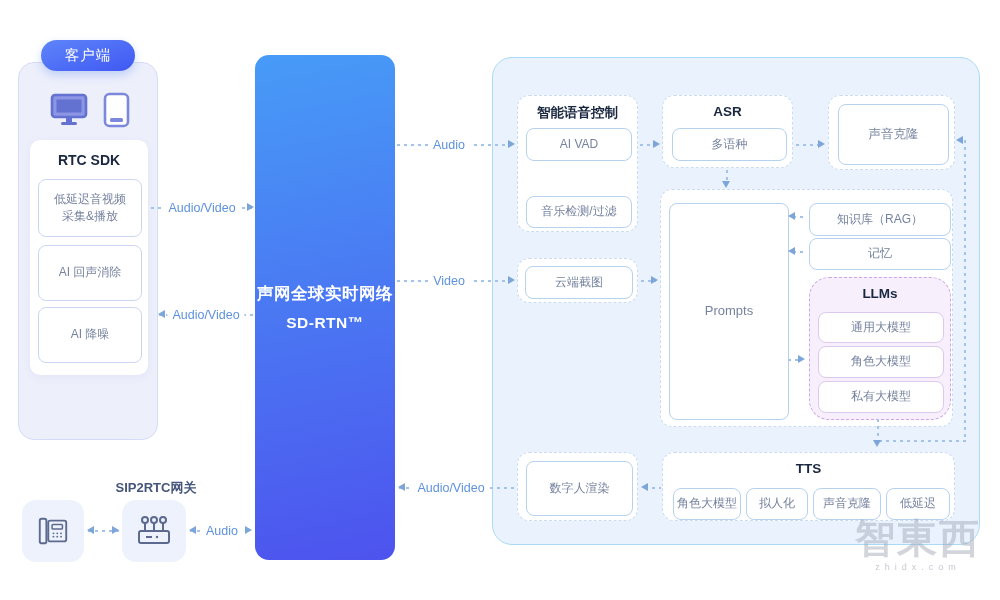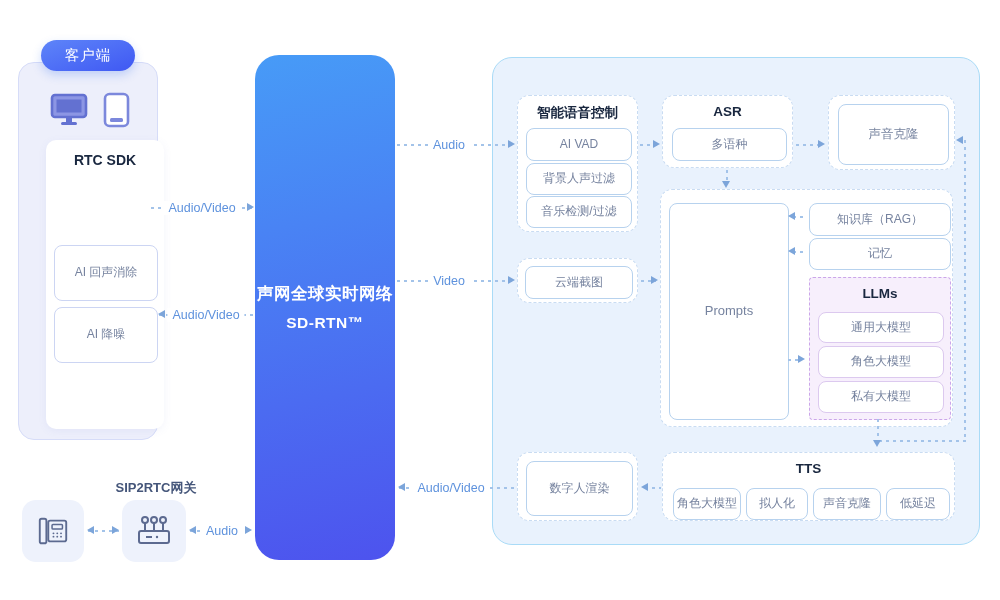--- a/index.html
+++ b/index.html
@@ -22,29 +22,29 @@
   .card{background:#fff;border-radius:10px;z-index:2;box-shadow:0 2px 8px rgba(100,110,200,.08);}
   .card-title{position:absolute;left:0;top:12px;width:100%;text-align:center;font-size:14px;
               font-weight:600;color:#19273f;}
   .sbox{position:absolute;display:flex;align-items:center;justify-content:center;text-align:center;
         background:#fff;border:1px solid #b7d2ee;border-radius:8px;color:#76839f;font-size:12px;
         line-height:1.45;}
   .sbox.lav{border-color:#ccd5f3;}
   .sbox.pur{border-color:#dcc9ef;}
   .pre{white-space:pre-line;}
   .dgroup{background:#fff;border:1.6px dashed #c9dcf2;border-radius:12px;z-index:2;}
-  .dgroup.purple{background:#f7effc;border-color:#cba6e9;border-radius:4px;}
+  .dgroup.purple{background:#f7effc;border-color:#cba6e9;border-radius:20px;}
   .gtitle{position:absolute;left:0;top:8px;width:100%;text-align:center;font-size:13.5px;
           font-weight:700;color:#19273f;}
   .soft-box{background:#eef2fc;border-radius:14px;display:flex;align-items:center;
             justify-content:center;z-index:2;}
   .sip-label{text-align:center;font-size:13px;font-weight:600;color:#45567a;z-index:2;}
 
   
-  .sdrtn{background:linear-gradient(168deg,#479bf7,#4d53ee);border-radius:24px;z-index:2;
+  .sdrtn{background:linear-gradient(168deg,#479bf7,#4d53ee);border-radius:14px;z-index:2;
          display:flex;flex-direction:column;align-items:center;justify-content:center;
          color:#fff;text-align:center;}
   .sdrtn-l1{font-size:16.5px;font-weight:700;letter-spacing:.5px;}
   .sdrtn-l2{font-size:15.5px;font-weight:700;margin-top:9px;letter-spacing:.5px;text-align:center;}
 
   
   .dl-h{position:absolute;height:2px;z-index:3;
         background:repeating-linear-gradient(90deg,#a3c3e9 0,#a3c3e9 3px,transparent 3px,transparent 7px);}
   .dl-v{position:absolute;width:2px;z-index:3;
         background:repeating-linear-gradient(180deg,#a3c3e9 0,#a3c3e9 3px,transparent 3px,transparent 7px);}
@@ -74,22 +74,24 @@
     <rect x="2" y="2" width="34" height="22" rx="3" fill="#8c96e4" stroke="#6371d1" stroke-width="2.6"></rect>
     <rect x="6.5" y="6.5" width="25" height="13" fill="#6371d1"></rect>
     <rect x="16" y="24" width="6" height="5" fill="#6371d1"></rect>
     <rect x="11" y="29" width="16" height="3" rx="1.5" fill="#6371d1"></rect>
   </svg>
   <svg class="abs" style="left:103px;top:92px;z-index:2" width="27" height="36" viewBox="0 0 27 36">
     <rect x="2" y="2" width="23" height="32" rx="4.5" fill="#fff" stroke="#7c88dc" stroke-width="2.6"></rect>
     <rect x="7" y="26" width="13" height="4" rx="1.5" fill="#7c88dc"></rect>
   </svg>
 
-  <div class="card abs" style="left:46px;top:140px;width:118px;height:289px">
+  <div class="card abs" style="left:30px;top:140px;width:118px;height:235px">
     <div class="card-title">RTC SDK</div>
+    <div class="sbox lav pre" style="left:8px;top:39px;width:102px;height:56px">低延迟音视频
+采集&amp;播放</div>
     <div class="sbox lav" style="left:8px;top:105px;width:102px;height:54px">AI 回声消除</div>
     <div class="sbox lav" style="left:8px;top:167px;width:102px;height:54px">AI 降噪</div>
   </div>
 
   <div class="sip-label abs" style="left:98px;top:479px;width:116px">SIP2RTC网关</div>
   <div class="soft-box abs" style="left:22px;top:500px;width:62px;height:62px">
     <svg width="34" height="34" viewBox="0 0 36 36">
       <rect x="4" y="5" width="7" height="26" rx="2" fill="none" stroke="#5c6a90" stroke-width="2"></rect>
       <rect x="13" y="7" width="19" height="22" rx="2" fill="none" stroke="#5c6a90" stroke-width="2"></rect>
       <rect x="17" y="11" width="11" height="5" rx="1" fill="none" stroke="#5c6a90" stroke-width="1.6"></rect>
@@ -122,21 +124,20 @@
   <div class="sdrtn abs" style="left:255px;top:55px;width:140px;height:505px">
     <div class="sdrtn-l1">声网全球实时网络</div>
     <div class="sdrtn-l2">SD-RTN™</div>
   </div>
 
   <div class="panel-agent abs" style="left:492px;top:57px;width:488px;height:488px"></div>
 
   <div class="dgroup abs" style="left:517px;top:95px;width:121px;height:137px">
     <div class="gtitle">智能语音控制</div>
     <div class="sbox" style="left:8px;top:32px;width:104px;height:31px">AI VAD</div>
-    <div class="sbox" style="left:8px;top:67px;width:104px;height:30px">背景人声过滤</div>
     <div class="sbox" style="left:8px;top:100px;width:104px;height:30px">音乐检测/过滤</div>
   </div>
 
   <div class="dgroup abs" style="left:662px;top:95px;width:131px;height:73px">
     <div class="gtitle">ASR</div>
     <div class="sbox" style="left:9px;top:32px;width:113px;height:31px">多语种</div>
   </div>
 
   <div class="dgroup abs" style="left:828px;top:95px;width:127px;height:75px">
     <div class="sbox" style="left:9px;top:8px;width:109px;height:59px;font-size:12.5px">声音克隆</div>
@@ -223,14 +224,18 @@
   <div class="dl-v" style="left:877px;top:419px;height:26px"></div>
   <div class="ah d" style="left:873px;top:440px"></div>
 
   <div class="dl-h" style="left:879px;top:440px;width:87px"></div>
   <div class="dl-v" style="left:964px;top:140px;height:301px"></div>
   <div class="ah l" style="left:956px;top:136px"></div>
 
   <div class="dl-h" style="left:645px;top:487px;width:16px"></div>
   <div class="ah l" style="left:641px;top:483px"></div>
 
+  <div class="wm abs" style="left:843px;top:516px;width:150px">
+    <div class="wm-logo">智東西</div>
+    <div class="wm-site">zhidx.com</div>
+  </div>
 
 </div>
 
 </body></html>

